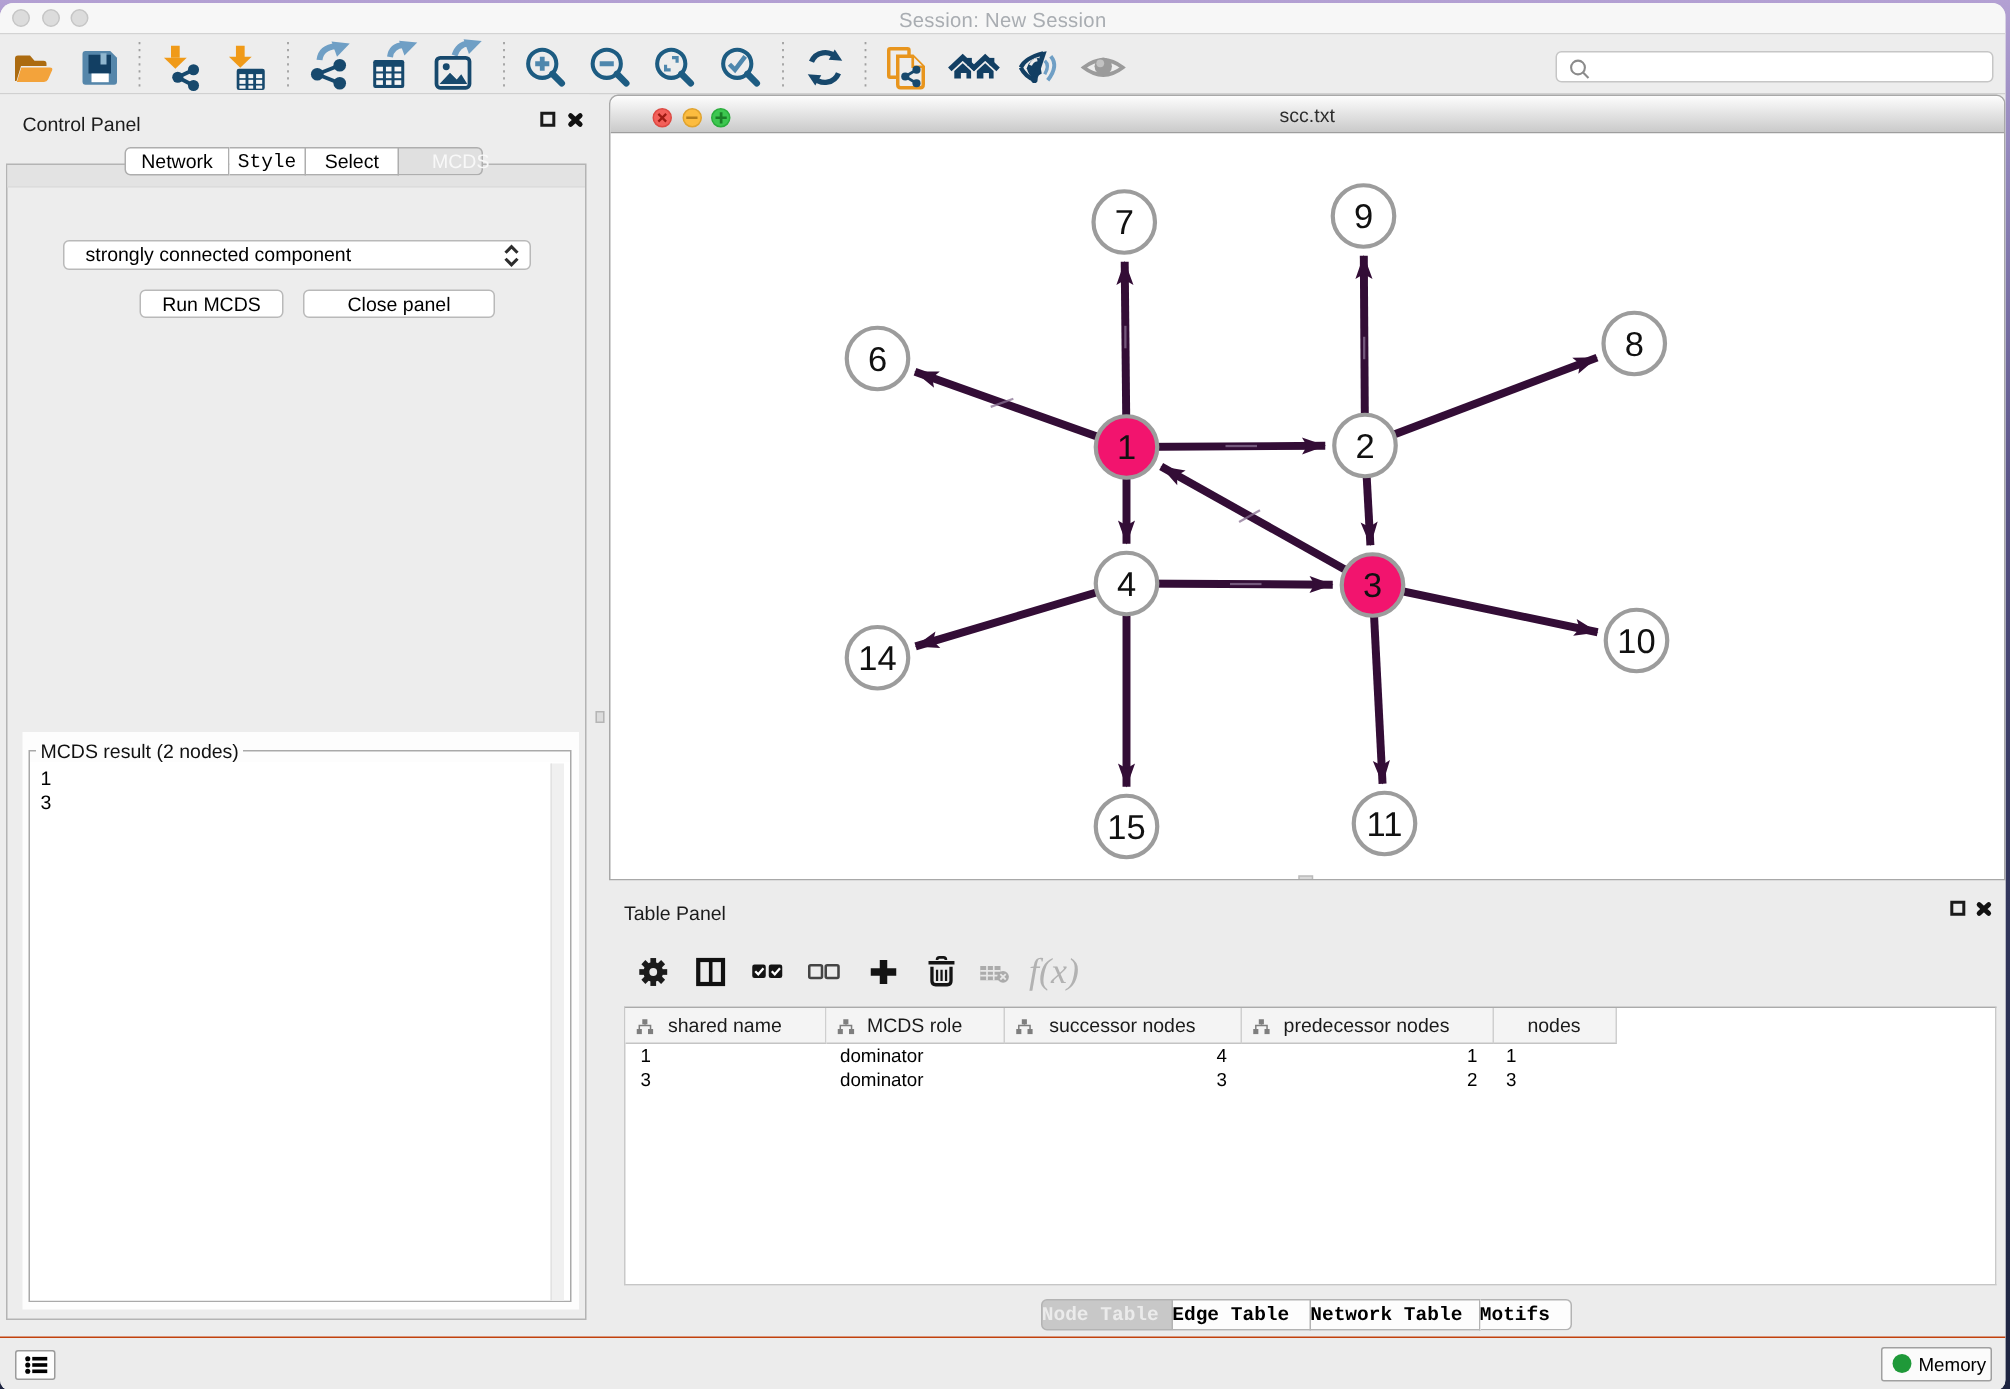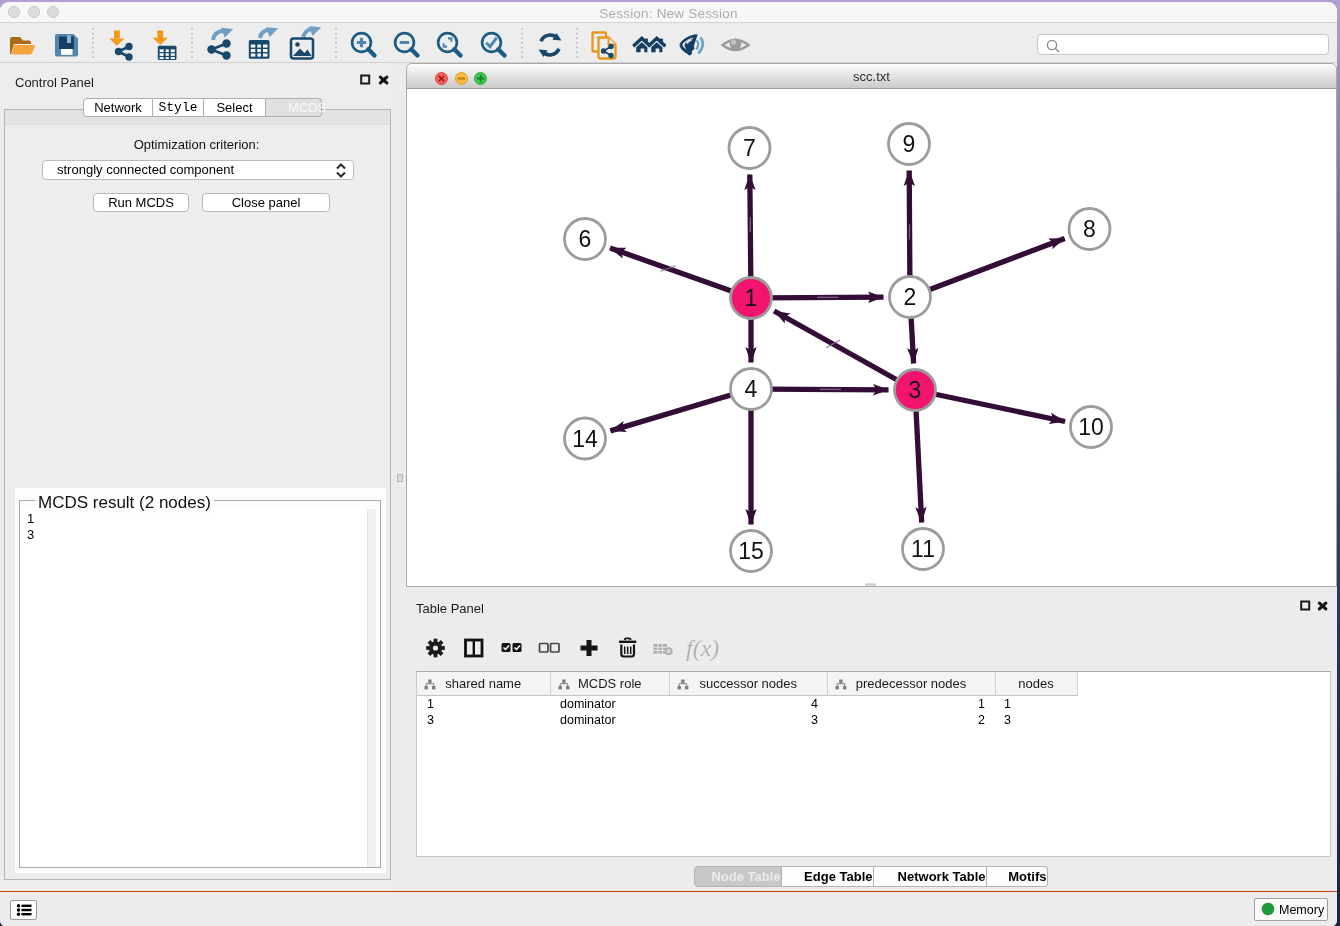--- a/index.html
+++ b/index.html
@@ -29,22 +29,22 @@
 #optlabel { position:absolute; left:0; top:74px; width:393px; text-align:center;
   font-size:13px; color:#111; }
 #dropdown { position:absolute; left:42px; top:97px; width:312px; height:20px;
   background:#fff; border:1px solid #b9b9b9; border-radius:4px;
   font-size:13px; color:#000; line-height:18px; padding-left:14px; }
 .btn { position:absolute; top:130px; height:19px; background:#fff; border:1px solid #b9b9b9;
   border-radius:4px; font-size:13px; color:#000; text-align:center; line-height:17px; }
 #mcdsbox { position:absolute; left:15px; top:425px; width:371px; height:385px; background:#fdfdfd; }
 #mcdsborder { position:absolute; left:4px; top:12px; width:362px; height:368px;
   border:1px solid #a9a9a9; }
-#mcdslabel { position:absolute; left:9px; top:5px; background:#fdfdfd; font-size:17px;
-  color:#111; padding:0 3px;margin-left:11px; }
+#mcdslabel { position:absolute; left:9px; top:5px; background:#fdfdfd; font-size:13px;
+  color:#111; padding:0 3px; }
 #mcdslist { position:absolute; left:5px; top:20px; width:360px; height:359px; background:#fff;
   font-size:13px; color:#000; line-height:16.3px; padding:3px 0 0 7px; }
 #mcdstrack { position:absolute; right:10px; top:21px; width:9px; height:358px;
   background:#f0f0f0; border-left:1px solid #e2e2e2; }
 
 #vsplit { position:absolute; left:393px; top:0; width:13px; height:828px; }
 #vthumb { position:absolute; left:397px; top:411px; width:6px; height:8px;
   background:#dcdcdc; border:1px solid #b5b5b5; }
 
 #netwin { position:absolute; left:406px; top:0; width:931px; height:524px;
@@ -59,21 +59,21 @@
 #tp { position:absolute; left:406px; top:524px; width:931px; height:304px; background:#ececec; }
 #tptitle { position:absolute; left:10px; top:14px; font-size:13px; color:#1c1c1c; }
 #tbl { position:absolute; left:10px; top:84px; width:915px; height:186px; background:#fff;
   border-top:1px solid #ababab; border-left:1px solid #c9c9c9; border-right:1px solid #c9c9c9;
   border-bottom:1px solid #c6c6c6; }
 .hcell { position:absolute; top:0; height:24px; background:#f4f4f4;
   border-right:1px solid #cfcfcf; border-bottom:1px solid #c4c4c4;
   font-size:13px; color:#1a1a1a; text-align:center; line-height:24px; }
 .trow { position:absolute; font-size:12.5px; color:#000; height:15.5px; line-height:15.5px; }
 .btab { position:absolute; top:279px; height:21px; border:1px solid #b3b3b3; background:#fdfdfd;
-  font-size:13px; font-weight:700; color:#000; text-align:right; line-height:19px; }
+  font-size:13px; font-weight:700; color:#000; text-align:left; line-height:19px;font-family:Liberation Mono, monospace; }
 
 #status { position:absolute; left:0; top:888.5px; width:1337px; height:36.5px;
   background:#ececec; border-top:1px solid #c2410c; }
 #listbtn { position:absolute; left:10px; top:8.5px; width:27px; height:20px;
   background:#fdfdfd; border:1.5px solid #9b9b9b; border-radius:2px; }
 #membtn { position:absolute; left:1254px; top:6px; width:74px; height:23px;
   background:#fbfbfb; border:1.5px solid #a0a0a0; border-radius:2px;
   font-size:12.5px; color:#000; }
 </style>
 </head>
@@ -257,21 +257,20 @@
         <rect x="2.2" y="2.5" width="8" height="8" fill="none" stroke="#1a1a1a" stroke-width="2"></rect>
         <path d="M21.4,4.1 L27.8,9.9 M27.8,4.1 L21.4,9.9" stroke="#111" stroke-width="3.2" stroke-linecap="round"></path>
       </svg>
       <div class="tab" style="left:83px;width:70px;border-radius:4px 0 0 4px;">Network</div>
       <div class="tab" style="left:153px;width:51px;border-left:none;font-family:Liberation Mono, monospace;">Style</div>
       <div class="tab" style="left:204px;width:62px;border-left:none;">Select</div>
       <div class="tab" style="left:266px;width:56px;border-left:none;border-radius:0 4px 4px 0;background:#e0e0e0;color:#f8f8f8;padding-left:22px;">MCDS</div>
       <div id="cpbox">
         <div style="position:absolute;left:0;top:0;width:100%;height:15px;background:#e3e3e3;border-bottom:1px solid #dcdcdc;"></div>
       </div>
-      <div id="optlabel">Optimization criterion:</div>
       <div id="dropdown">strongly connected component
         <svg width="14" height="17" style="position:absolute;right:5px;top:1px;">
           <path d="M3,6.5 L7,2.5 L11,6.5" fill="none" stroke="#2d2d2d" stroke-width="2.1"></path>
           <path d="M3,10.5 L7,14.5 L11,10.5" fill="none" stroke="#2d2d2d" stroke-width="2.1"></path>
         </svg>
       </div>
       <div class="btn" style="left:93px;width:96px;">Run MCDS</div>
       <div class="btn" style="left:202px;width:128px;">Close panel</div>
       <div id="mcdsbox">
         <div id="mcdsborder"></div>

